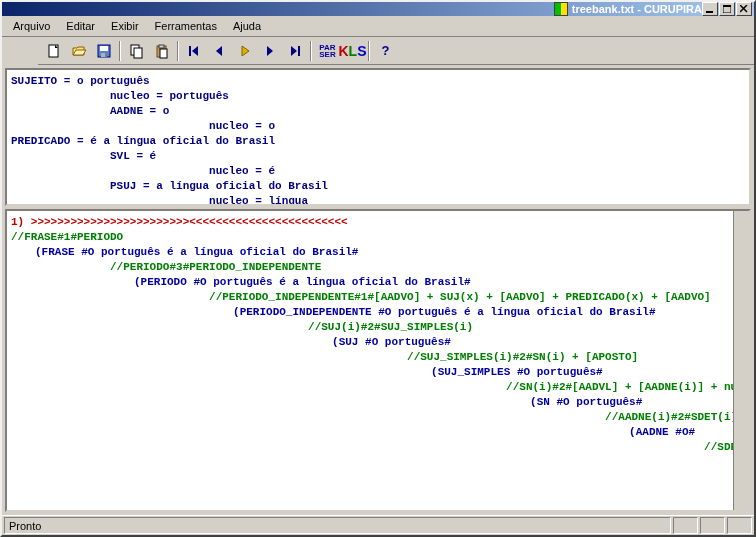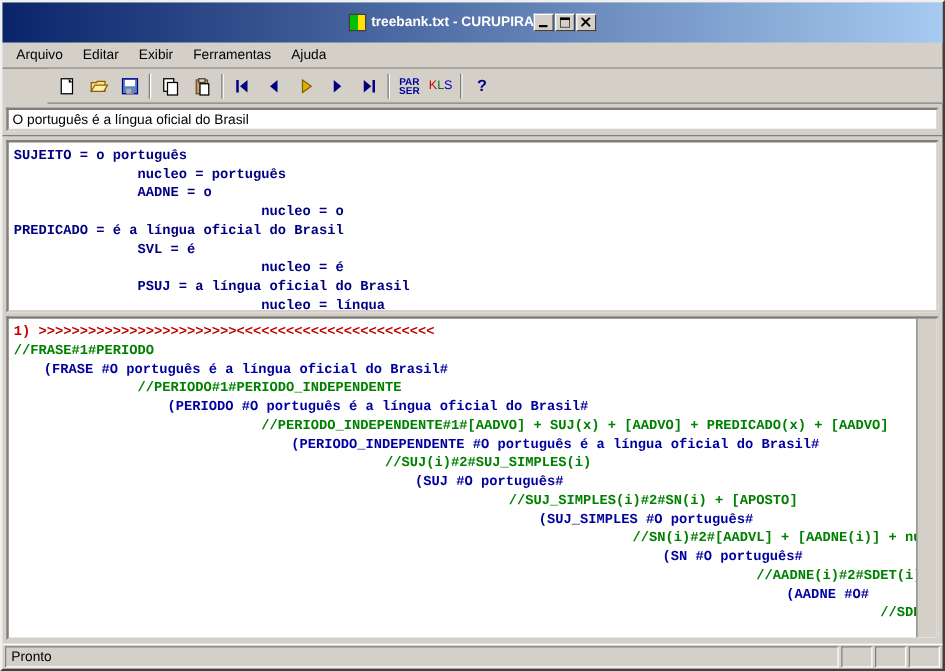--- a/index.html
+++ b/index.html
@@ -1,18 +1,18 @@
 <!DOCTYPE html>
 <html><head>
 <meta charset="utf-8">
 <style>
 * { box-sizing: border-box; margin: 0; padding: 0; }
 body { font-family: Tahoma, "MS Sans Serif", sans-serif; font-size: 11px; background: #d4d0c8; width: 756px; height: 537px; overflow: hidden; }
 .window { width: 756px; height: 537px; border: 2px solid #d4d0c8; border-top-color: #f0f0f0; border-left-color: #f0f0f0; border-bottom-color: #404040; border-right-color: #404040; background: #d4d0c8; display: flex; flex-direction: column; }
-.titlebar { background: linear-gradient(to right, #0a246a, #a6caf0); height: 32px; display: flex; align-items: center; padding: 1px 2px; justify-content: center; }
+.titlebar { background: linear-gradient(to right, #0a246a, #a6caf0); height: 14px; display: flex; align-items: center; padding: 1px 2px; justify-content: flex-end; }
 .titlebar-left { display: flex; align-items: center; gap: 4px; }
 .titlebar-icon { width: 14px; height: 14px; background: linear-gradient(to right, #00c000 50%, #ffe000 50%); border: 1px solid #404040; }
 .titlebar-text { color: #fff; font-weight: bold; font-size: 11px; }
 .titlebar-buttons { display: flex; gap: 1px; }
 .tb-btn { width: 16px; height: 14px; background: #d4d0c8; border: 1px solid; border-color: #fff #404040 #404040 #fff; display: flex; align-items: center; justify-content: center; font-family: Arial; font-size: 9px; font-weight: bold; cursor: pointer; }
 .menubar { height: 21px; display: flex; align-items: center; padding: 0 4px; gap: 2px; border-bottom: 1px solid #808080; }
 .menu-item { padding: 2px 7px; cursor: pointer; }
 .toolbar { height: 28px; display: flex; align-items: center; padding: 2px 4px; border-bottom: 1px solid #808080; gap: 2px; background: #d4d0c8; margin-left: 36px; }
 .tbtn { width: 23px; height: 22px; border: 1px solid #d4d0c8; display: flex; align-items: center; justify-content: center; cursor: pointer; }
 .tsep { width: 2px; height: 20px; border-left: 1px solid #808080; border-right: 1px solid #fff; margin: 0 2px; }
@@ -135,49 +135,46 @@
         <svg class="ic-svg" width="14" height="14">
           <path d="M3 2 L9 7 L3 12 Z" fill="#000080"></path>
           <rect x="10" y="2" width="2" height="10" fill="#000080"></rect>
         </svg>
       </div>
     <div class="tsep"></div>
     <div class="tbtn">
         <span style="font-size:8px;font-weight:bold;line-height:7px;color:#0000a0;text-align:center">PAR<br>SER</span>
       </div>
     <div class="tbtn">
-        <span style="font-size:10px;font-weight:normal;letter-spacing:0"><span style="color:#c00000">K</span><span style="color:#008000">L</span><span style="color:#0000c0">S</span></span>
+        <span style="font-size:14px;font-weight:bold;letter-spacing:0"><span style="color:#c00000">K</span><span style="color:#008000">L</span><span style="color:#0000c0">S</span></span>
       </div>
     <div class="tsep"></div>
     <div class="tbtn">
         <span style="font-size:13px;font-weight:bold;color:#00008b">?</span>
       </div>
   </div>
 
-  <div class="input-row">
-    <input class="sentence-input" type="text" value="O português é a língua oficial do Brasil" style="">
-  </div>
 
   <div class="panes">
     <div class="pane topPane">
       <div class="pane-content" id="topPane"><span class="navy">SUJEITO = o português</span>
 <span class="navy">               nucleo = português</span>
 <span class="navy">               AADNE = o</span>
 <span class="navy">                              nucleo = o</span>
 <span class="navy">PREDICADO = é a língua oficial do Brasil</span>
 <span class="navy">               SVL = é</span>
 <span class="navy">                              nucleo = é</span>
 <span class="navy">               PSUJ = a língua oficial do Brasil</span>
 <span class="navy">                              nucleo = língua</span></div>
     </div>
     <div class="pane botPane">
       <div class="pane-content" id="botPane"><span class="red">1) &gt;&gt;&gt;&gt;&gt;&gt;&gt;&gt;&gt;&gt;&gt;&gt;&gt;&gt;&gt;&gt;&gt;&gt;&gt;&gt;&gt;&gt;&gt;&gt;&lt;&lt;&lt;&lt;&lt;&lt;&lt;&lt;&lt;&lt;&lt;&lt;&lt;&lt;&lt;&lt;&lt;&lt;&lt;&lt;&lt;&lt;&lt;&lt;</span>
 <span class="green">//FRASE#1#PERIODO</span>
 <span class="blue">(FRASE #O português é a língua oficial do Brasil#</span>
-<span class="green">               //PERIODO#1#PERIODO_INDEPENDENTE</span>
+<span class="green">               //PERIODO#3#PERIODO_INDEPENDENTE</span>
 <span class="blue">               (PERIODO #O português é a língua oficial do Brasil#</span>
 <span class="green">                              //PERIODO_INDEPENDENTE#1#[AADVO] + SUJ(x) + [AADVO] + PREDICADO(x) + [AADVO]</span>
 <span class="blue">                              (PERIODO_INDEPENDENTE #O português é a língua oficial do Brasil#</span>
 <span class="green">                                             //SUJ(i)#2#SUJ_SIMPLES(i)</span>
 <span class="blue">                                             (SUJ #O português#</span>
 <span class="green">                                                            //SUJ_SIMPLES(i)#2#SN(i) + [APOSTO]</span>
 <span class="blue">                                                            (SUJ_SIMPLES #O português#</span>
 <span class="green">                                                                           //SN(i)#2#[AADVL] + [AADNE(i)] + nucleo(subst(i)) + [CN] + [AADND(i)]</span>
 <span class="blue">                                                                           (SN #O português#</span>
 <span class="green">                                                                                          //AADNE(i)#2#SDET(i)</span>

